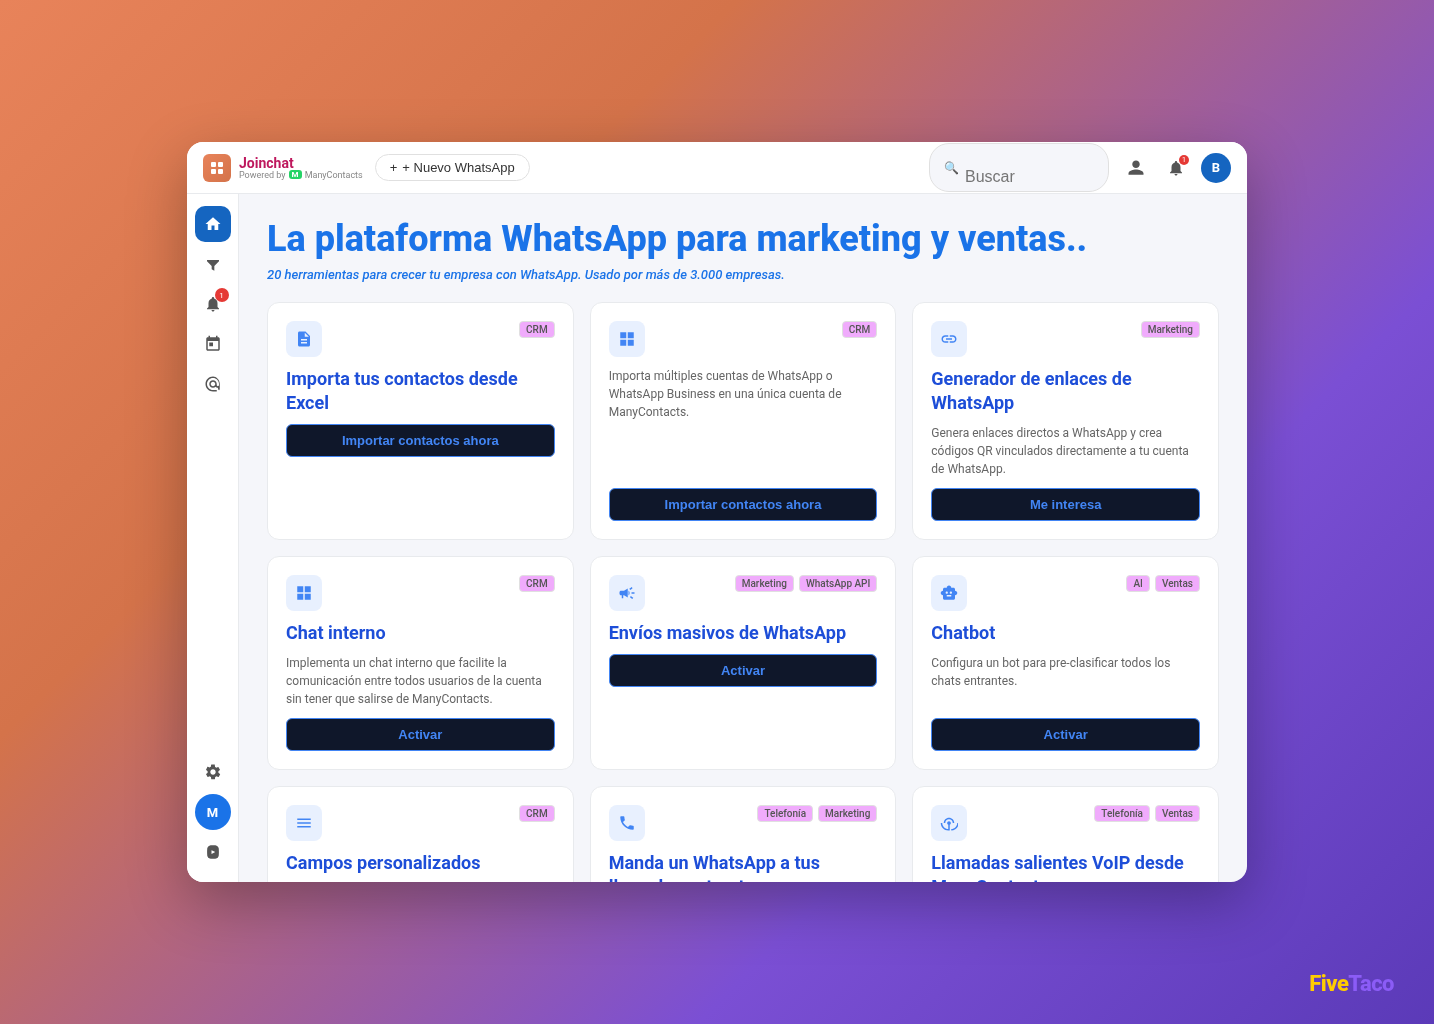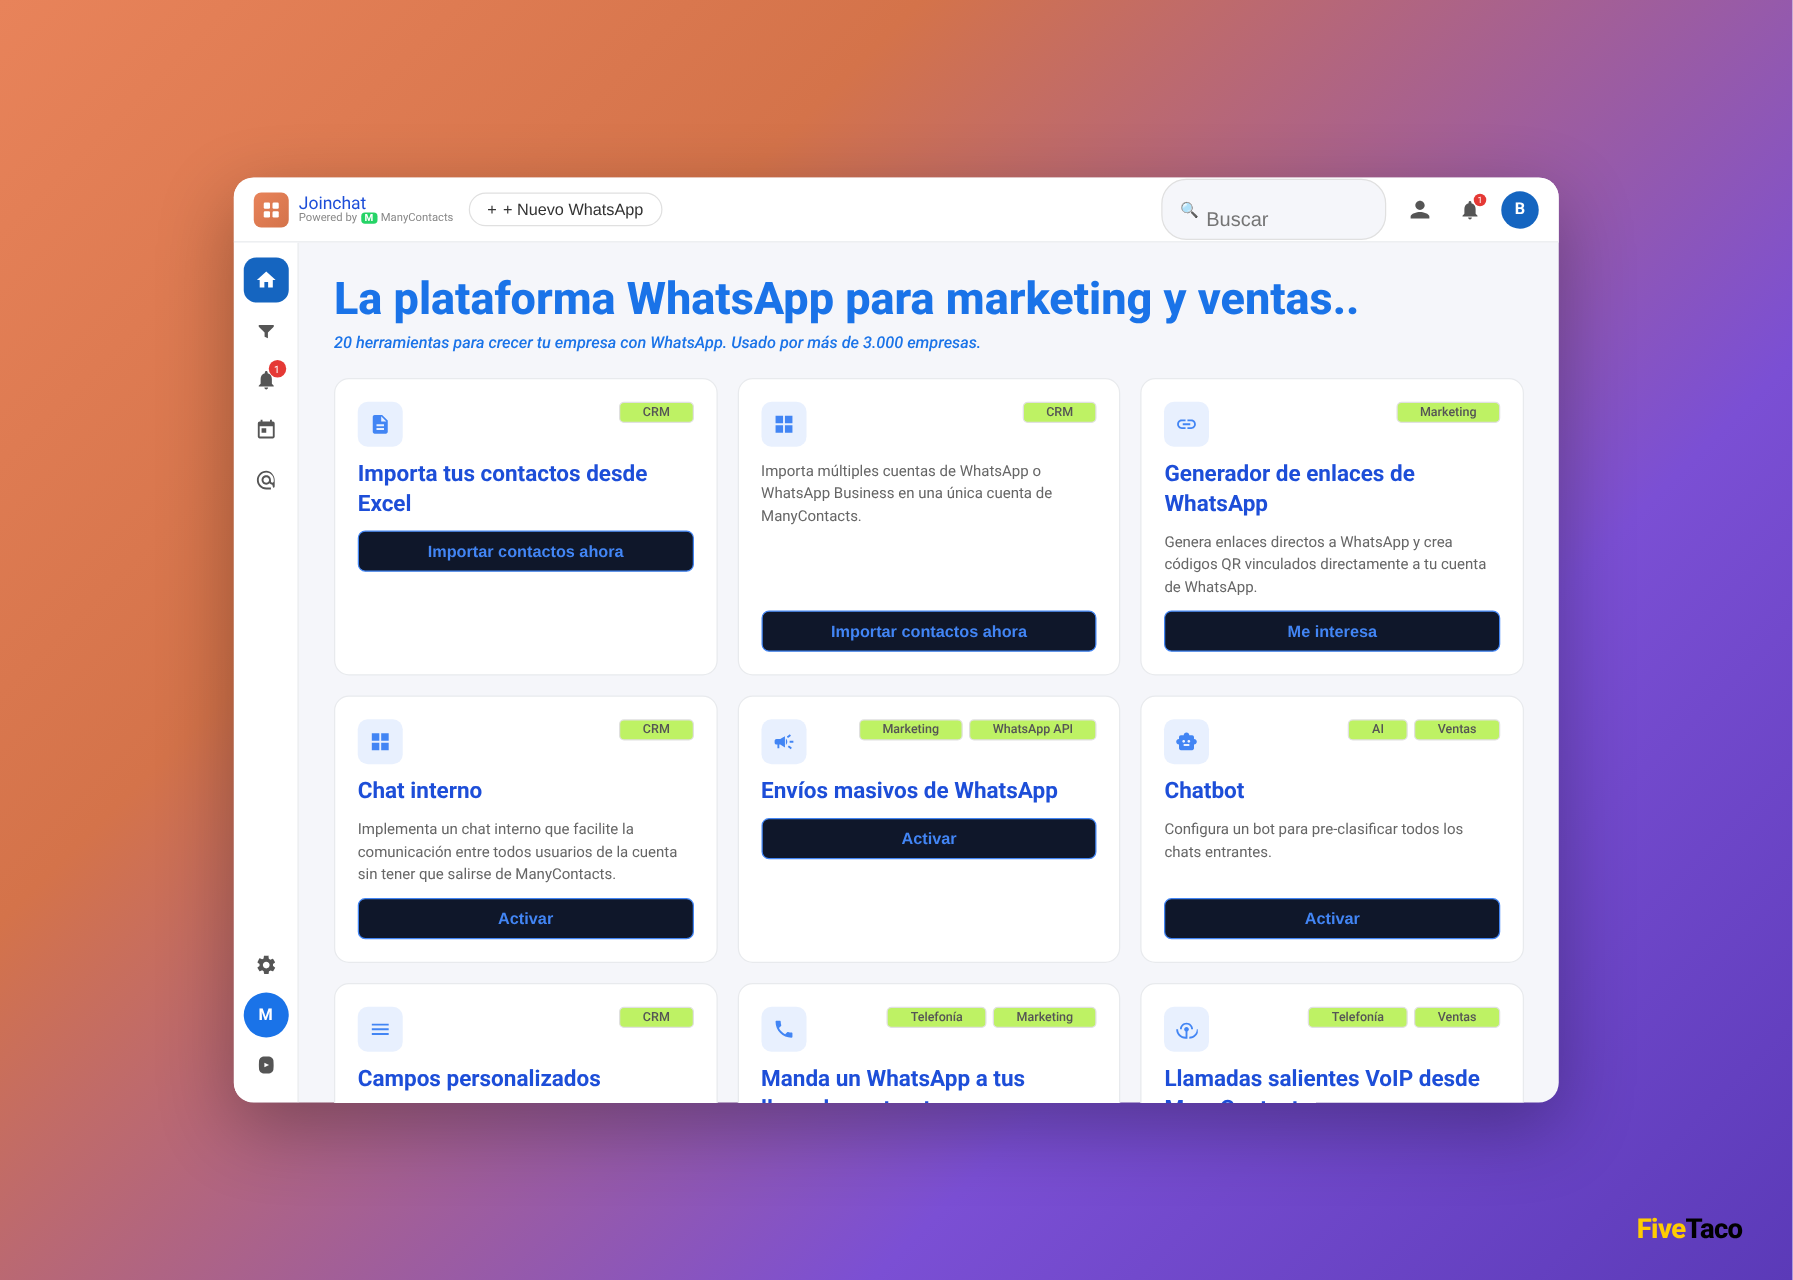--- a/index.html
+++ b/index.html
@@ -48,23 +48,23 @@
       justify-content: center;
       color: white;
       font-size: 14px;
       font-weight: bold;
     }
     .brand-text {
       display: flex;
       flex-direction: column;
     }
     .brand-name {
-      font-weight: 400;
+      font-weight: 700;
       font-size: 14px;
-      color: #1d4ed8;
+      color: #be185d;
       line-height: 1;
     }
     .brand-sub {
       font-size: 9px;
       color: #888;
       display: flex;
       align-items: center;
       gap: 3px;
     }
     .brand-sub-m {
@@ -248,24 +248,24 @@
       color: #4285f4;
       font-size: 16px;
     }
     .card-tags {
       display: flex;
       gap: 5px;
       flex-wrap: wrap;
       justify-content: flex-end;
     }
     .tag {
-      background: #bef264;
+      background: #f0abfc;
       border: 1px solid #e0e0e0;
       border-radius: 4px;
-      padding: 2px 18px;
+      padding: 2px 6px;
       font-size: 10px;
       color: #555;
       font-weight: 500;
     }
     .card-title {
       font-size: 18px;
       font-weight: 700;
       color: #1d4ed8;
       line-height: 1.3;
     }
@@ -531,14 +531,14 @@
     </div>
     <div class="card-title">Llamadas salientes VoIP desde ManyContacts</div>
 
   </div>
         </div>
     </div>
   </div>
 </div>
 
 <div class="fivetaco-watermark">
-  <span>Five</span><span style="color:#000000;">Taco</span>
+  <span>Five</span><span style="color:#8b5cf6;">Taco</span>
 </div>
 
 </body></html>

